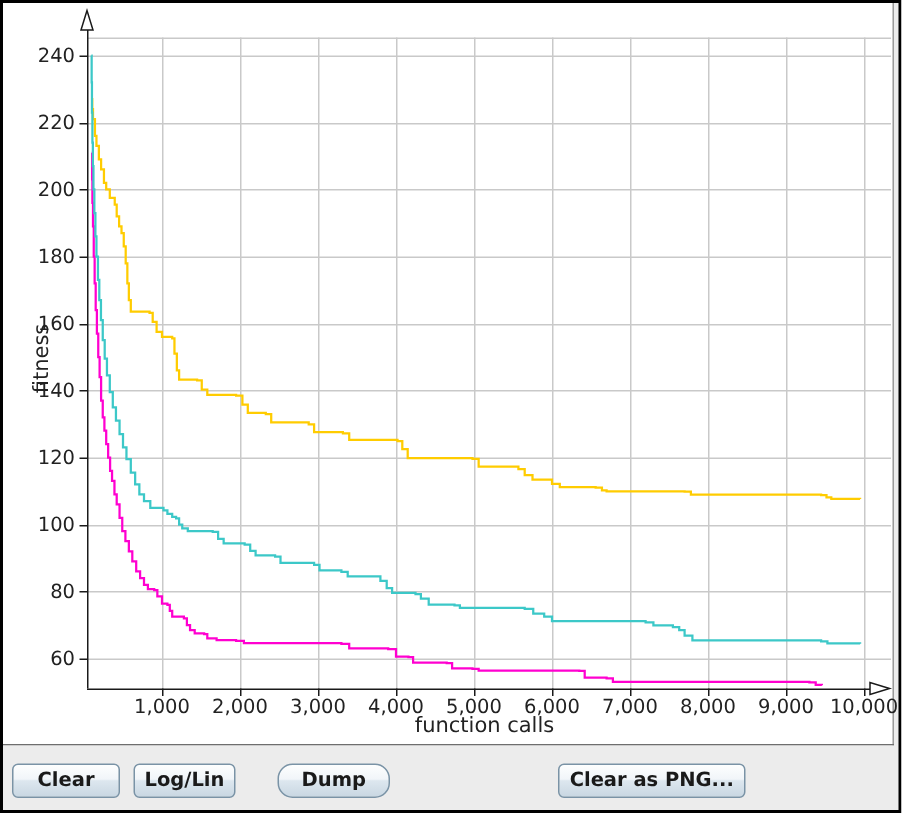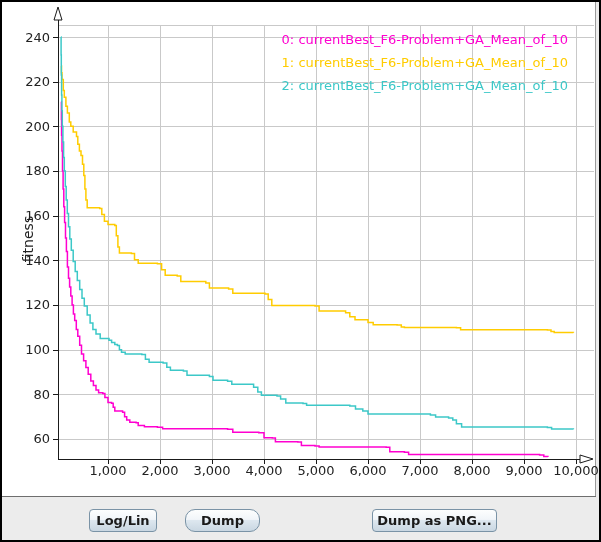--- a/index.html
+++ b/index.html
@@ -95,25 +95,22 @@
           <text x="366" y="473" text-anchor="middle">6,000</text>
           <text x="418" y="473" text-anchor="middle">7,000</text>
           <text x="470" y="473" text-anchor="middle">8,000</text>
           <text x="522" y="473" text-anchor="middle">9,000</text>
           <text x="574" y="473" text-anchor="middle">10,000</text>
         </g>
         <path d="M59.2 99.8H59.4 V117.6H59.6 V133.3H60.0 V148.9H60.5 V169.0H61.1 V186.9H61.8 V204.7H62.6 V220.4H63.5 V236.0H64.4 V249.4H65.4 V265.0H66.5 V276.2H67.6 V285.1H68.8 V294.1H70.1 V303.0H71.4 V311.9H72.7 V318.6H74.3 V327.6H75.8 V334.3H77.7 V343.2H79.5 V352.1H81.6 V358.8H83.9 V365.5H86.2 V372.2H88.8 V378.9H91.4 V383.4H94.0 V387.9H96.6 V390.8H100.8 V391.4H102.9 V395.5H106.0 V400.4H109.6 V401.3H111.2 V405.3H112.8 V409.1H120.6 V410.2H122.6 V414.7H124.7 V418.0H127.8 V420.2H134.1 V420.7H136.2 V423.6H142.4 V424.7H155.4 V425.2H160.6 V426.7H225.6 V427.2H230.8 V430.3H256.8 V430.7H262.0 V435.7H270.3 V436.1H273.4 V439.7H295.8 V440.1H299.4 V443.5H313.0 V443.9H317.1 V445.0H384.2 V445.3H387.8 V449.7H402.4 V450.2H406.6 V452.6H537.6 V452.9H541.8 V454.6H545.9 V454.9" fill="none" stroke="#ff00d0" stroke-width="1.5"></path>
         <path d="M59.2 64.0H59.5 V70.7H60.0 V77.4H61.3 V88.6H62.3 V95.3H63.9 V104.2H65.4 V110.9H67.3 V119.9H68.8 V124.3H71.2 V129.9H74.5 V134.4H75.8 V142.2H77.4 V148.9H79.0 V153.4H80.5 V162.3H81.8 V173.5H82.9 V186.9H83.9 V198.0H85.2 V205.8H97.7 V206.5H99.8 V212.5H102.4 V219.2H106.0 V222.6H112.8 V223.5H114.3 V233.8H115.9 V244.9H117.4 V251.0H129.4 V251.6H132.5 V257.7H136.2 V261.2H155.4 V261.7H159.6 V267.7H163.2 V273.3H175.2 V274.0H178.8 V279.5H203.8 V280.9H207.4 V286.0H226.6 V286.9H230.8 V291.2H263.0 V292.1H266.2 V297.4H269.8 V303.4H313.0 V303.9H317.1 V309.0H343.6 V310.8H347.8 V314.8H353.0 V317.7H366.0 V320.6H371.2 V322.7H395.1 V323.1H399.3 V324.9H402.4 V325.6H454.4 V325.8H458.6 V327.8H545.4 V328.0H549.0 V329.6H552.2 V330.5H571.4 V330.7" fill="none" stroke="#ffcc00" stroke-width="1.5"></path>
         <path d="M58.9 35.0H59.1 V52.9H59.3 V73.0H59.6 V93.1H59.9 V108.7H60.3 V124.3H60.9 V140.0H61.6 V155.6H62.3 V169.0H63.3 V184.6H64.2 V198.0H65.3 V211.4H66.5 V224.8H67.8 V237.1H69.3 V248.3H71.2 V259.4H73.2 V269.5H75.3 V278.4H77.7 V287.4H80.0 V296.3H82.3 V304.1H85.2 V313.0H88.1 V320.9H90.9 V327.6H94.0 V332.0H98.2 V336.5H107.0 V338.3H109.6 V340.5H112.8 V342.5H115.4 V343.6H117.4 V347.7H119.5 V350.3H123.2 V352.1H139.8 V352.6H143.4 V357.3H147.1 V360.2H161.1 V361.1H164.8 V365.3H168.4 V368.2H181.4 V369.1H185.0 V373.3H207.4 V374.5H211.0 V378.3H225.6 V379.2H229.8 V382.3H251.6 V385.2H255.8 V390.1H259.4 V393.2H275.0 V394.1H278.6 V397.0H283.8 V401.0H301.0 V401.5H304.6 V403.3H347.8 V403.9H353.5 V407.1H360.8 V409.1H366.0 V412.0H428.4 V412.9H433.6 V414.9H446.6 V416.0H450.8 V418.0H454.4 V421.8H459.6 V424.9H545.4 V425.6H549.6 V426.9H571.4 V427.2" fill="none" stroke="#3cc8c8" stroke-width="1.5"></path>
       </svg>
-    <div id="legend">
-        <div class="legend-line" style="color: rgb(255, 0, 208);">0: currentBest_F6-Problem+GA_Mean_of_10</div>
-        <div class="legend-line" style="color: rgb(255, 204, 0);">1: currentBest_F6-Problem+GA_Mean_of_10</div>
-        <div class="legend-line" style="color: rgb(60, 200, 200);">2: currentBest_F6-Problem+GA_Mean_of_10</div>
-      </div>
     <div id="ylabel">fitness</div>
+    <div id="xlabel">function calls</div>
     <div class="toolbar">
+      <button class="jbtn" style="left:6px;width:72px;">Clear</button>
       <button class="jbtn" style="left:87px;width:68px;">Log/Lin</button>
       <button class="jbtn" style="left:183px;width:75px;border-radius:10px;">Dump</button>
-      <button class="jbtn" style="left:370px;width:125px;">Dump as PNG...</button>
+      <button class="jbtn" style="left:370px;width:125px;">Clear as PNG...</button>
     </div>
   </div>
 </div>
 
 </body></html>

